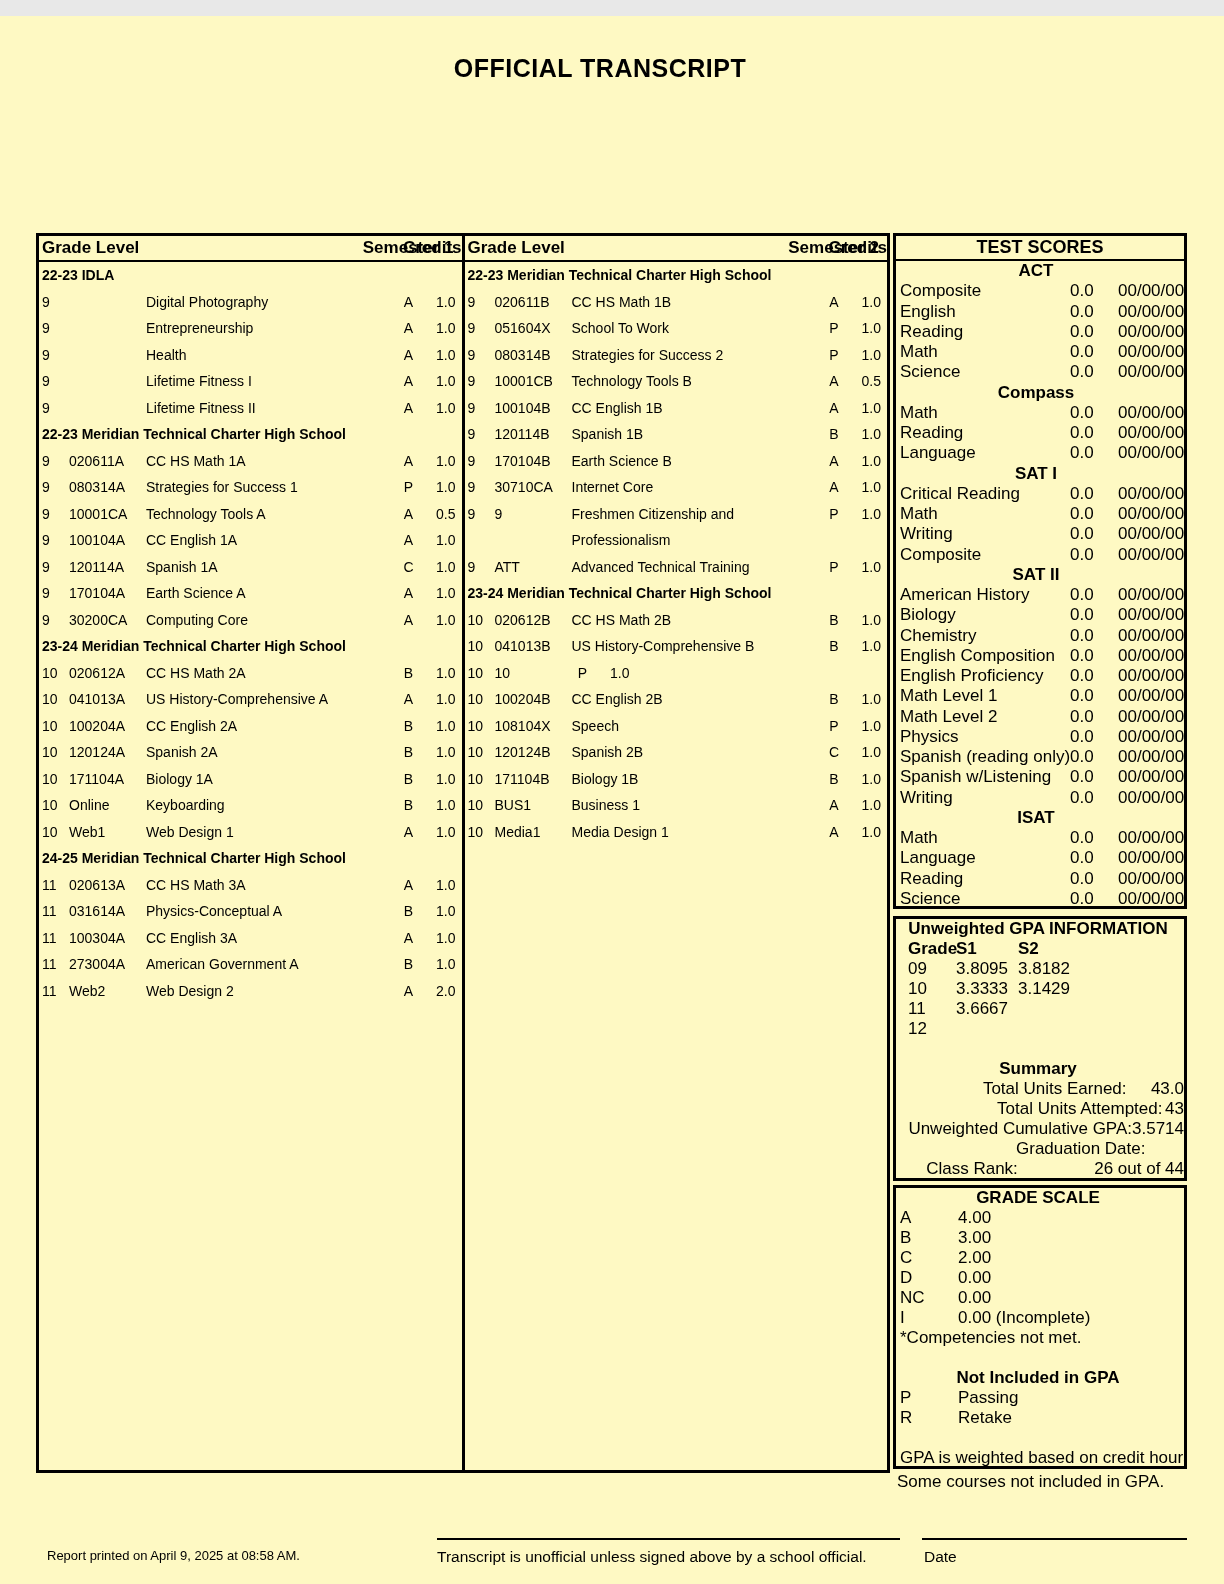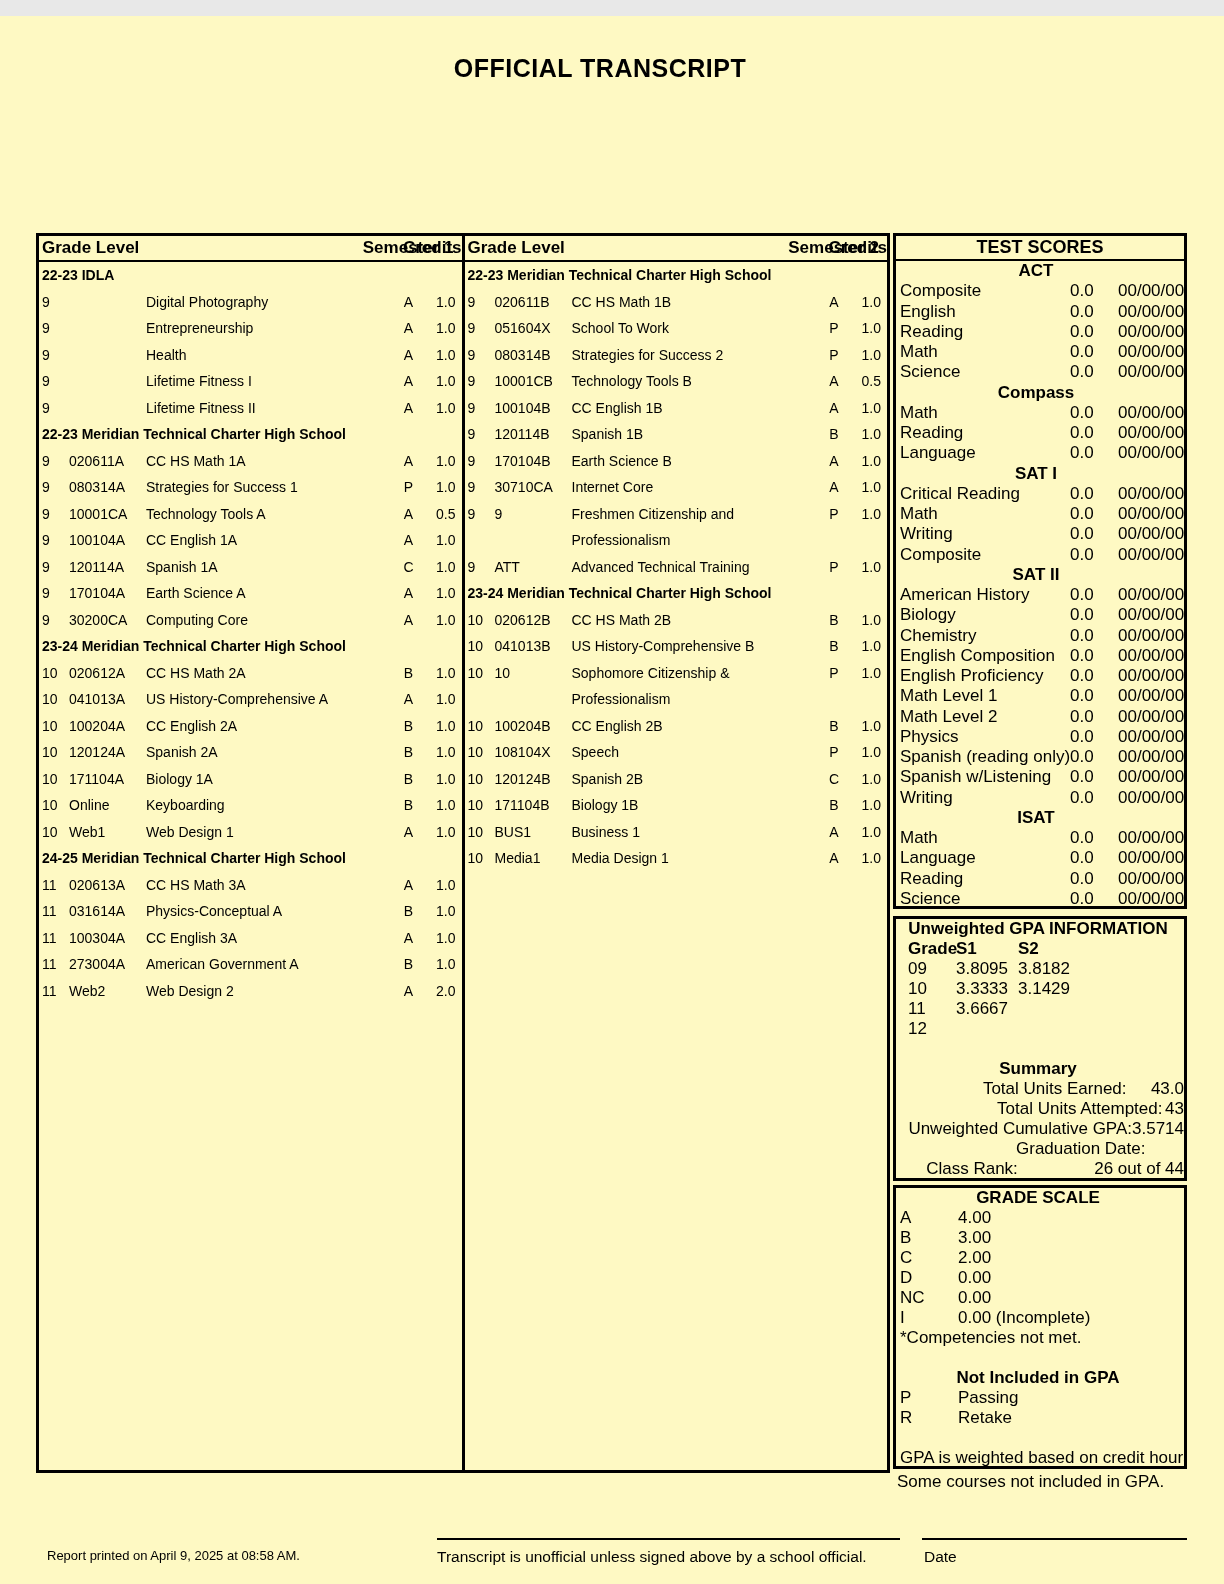--- a/index.html
+++ b/index.html
@@ -374,21 +374,20 @@
           <div class="course-row">
             <span class="c-grade">10</span>
             <span class="c-code">041013B</span>
             <span class="c-name">US History-Comprehensive B</span>
             <span class="c-mark">B</span>
             <span class="c-credits">1.0</span>
           </div>
           <div class="course-row">
             <span class="c-grade">10</span>
             <span class="c-code">10</span>
-            <span class="c-name">Sophomore Citizenship &amp; Professionalism</span>
             <span class="c-mark">P</span>
             <span class="c-credits">1.0</span>
           </div>
           <div class="course-row">
             <span class="c-grade">10</span>
             <span class="c-code">100204B</span>
             <span class="c-name">CC English 2B</span>
             <span class="c-mark">B</span>
             <span class="c-credits">1.0</span>
           </div>

